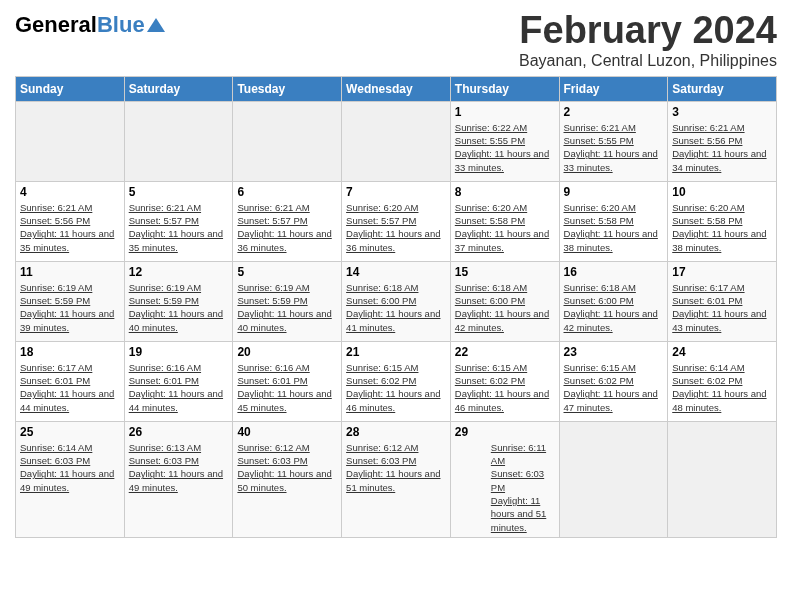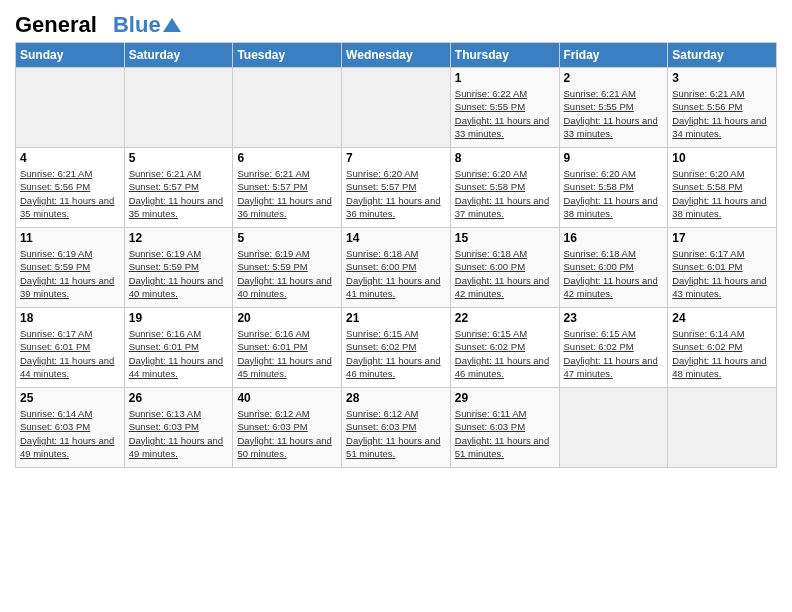--- a/index.html
+++ b/index.html
@@ -22,21 +22,21 @@
       align-items: flex-start;
       margin-top: 4px;
     }
     .logo-text {
       font-size: 22px;
       font-weight: bold;
       color: #333;
       line-height: 1;
     }
     .logo-text .general { color: #000000; }
-    .logo-text .blue { color: #3a7fc1; padding-left: 16px; }
+    .logo-text .blue { color: #3a7fc1; }
     .logo-icon {
       width: 18px;
       height: 14px;
       margin-left: 2px;
     }
     .logo-row {
       display: flex;
       align-items: center;
     }
     .title-section {
@@ -101,20 +101,24 @@
 <div class="header-section">
   <div class="logo">
     <div class="logo-row">
       <span class="logo-text">
         <span class="general">General</span><span class="blue">Blue</span>
       </span>
       <svg class="logo-icon" viewBox="0 0 18 14" xmlns="http://www.w3.org/2000/svg">
         <polygon points="0,14 9,0 18,14" fill="#3a7fc1"></polygon>
       </svg>
     </div>
+  </div>
+  <div class="title-section">
+    <div class="month-title">February 2024</div>
+    <div class="location-title">Bayanan, Central Luzon, Philippines</div>
   </div>
 </div>
 
 <table>
   <thead>
     <tr>
       <th>Sunday</th>
       <th>Saturday</th>
       <th>Tuesday</th>
       <th>Wednesday</th>
@@ -300,21 +304,21 @@
 Daylight: 11 hours and 50 minutes.</div>
         </td>
         <td>
           <span class="day-number">28</span>
           <div class="day-info" style="white-space: pre-line;">Sunrise: 6:12 AM
 Sunset: 6:03 PM
 Daylight: 11 hours and 51 minutes.</div>
         </td>
         <td>
           <span class="day-number">29</span>
-          <div class="day-info" style="white-space: pre-line;">Sunrise: 6:11 AM
+          <div class="day-info" style="white-space: pre-line; margin-left: 36px;">Sunrise: 6:11 AM
 Sunset: 6:03 PM
 Daylight: 11 hours and 51 minutes.</div>
         </td>
         <td class="empty-cell"></td>
         <td class="empty-cell"></td>
       </tr>
     </tbody>
 </table>
 
 </body></html>

